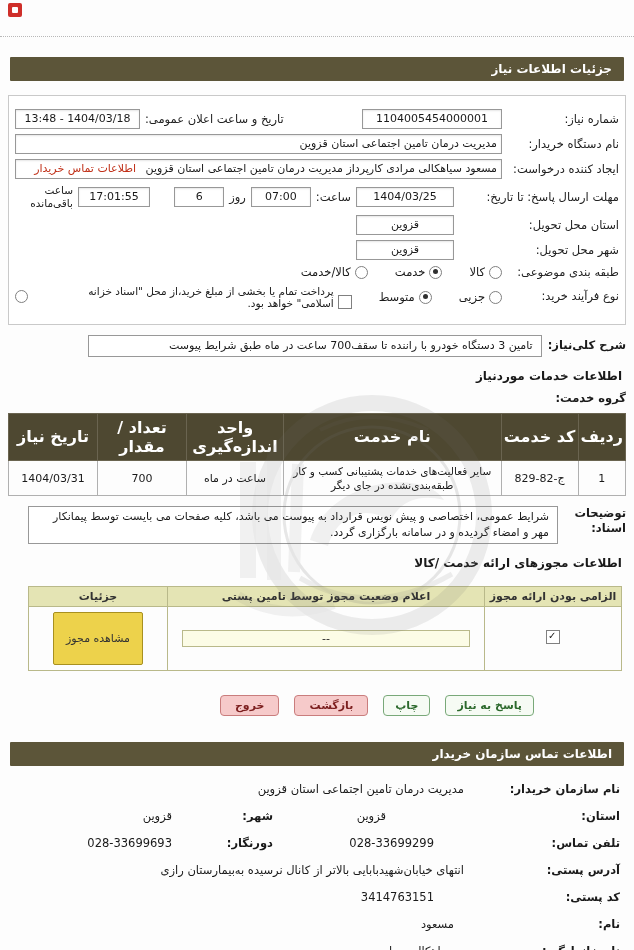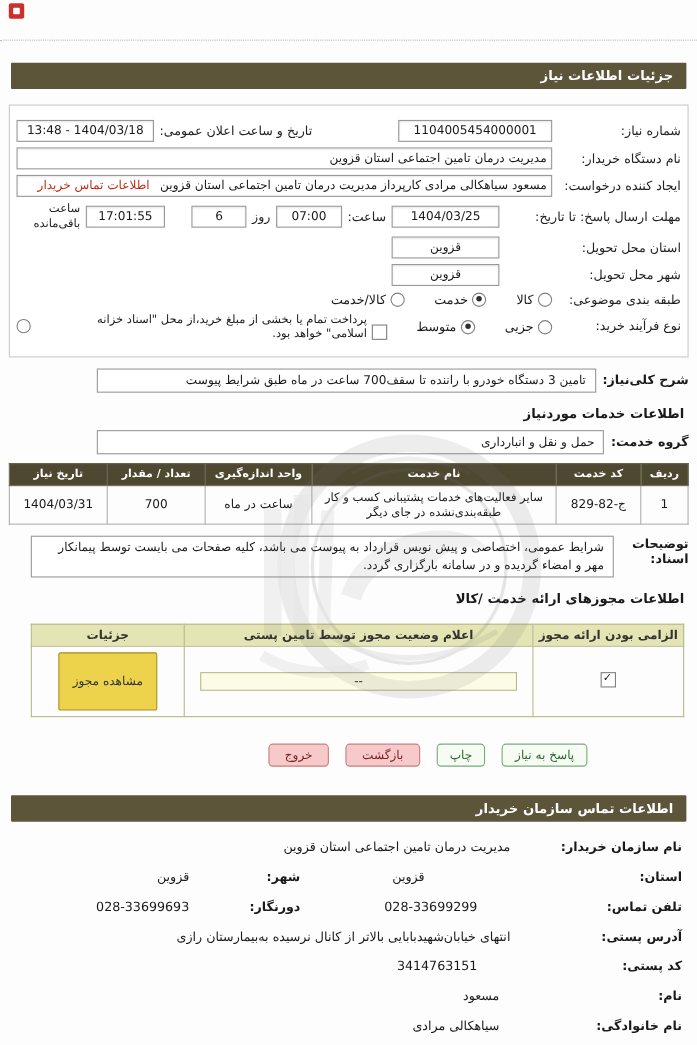--- a/index.html
+++ b/index.html
@@ -43,32 +43,32 @@
   .blabel{font-weight:bold;flex:none;line-height:1.25;}
   .desc-row{display:flex;align-items:center;gap:6px;margin:10px 8px 0 88px;}
   .box{flex:1;border:1px solid #989898;background:#fff;padding:2px 8px;font-size:11px;line-height:1.45;text-align:right;}
   .group-row{display:flex;align-items:center;gap:6px;margin:8px 8px 0 88px;}
   .notes-row{display:flex;align-items:flex-start;gap:6px;margin:10px 8px 0 28px;}
   .notes-row .blabel{width:62px;}
   .sect-title{font-weight:bold;font-size:12px;margin:12px 12px 0;}
   
   table{border-collapse:collapse;}
   .svc{margin:8px 8px 0;width:618px;}
-  .svc th{background:#4e4831;color:#fff;font-size:10px;font-weight:bold;border:1px solid #6a6450;padding:4px 2px;}
+  .svc th{background:#4e4831;color:#fff;font-size:16px;font-weight:bold;border:1px solid #6a6450;padding:4px 2px;}
   .svc td{border:1px solid #b0b0b0;text-align:center;font-size:11px;padding:3px 4px;background:transparent;}
   .svc .name{font-size:10.5px;line-height:1.35;}
   
   .lic{margin:16px 12px 0 28px;width:594px;}
   .lic th{background:#e4e4b4;color:#333;font-size:11px;font-weight:bold;border:1px solid #b9b98a;padding:3px 4px;}
   .lic td{border:1px solid #b9b98a;text-align:center;padding:5px 6px;height:22px;}
   .lic-input{display:block;margin:0 auto;width:94%;border:1px solid #b9b98a;background:#fcfce6;height:15px;line-height:15px;font-size:11px;text-align:center;}
   .ybtn{background:#edd24b;border:1px solid #a89020;color:#333;font-size:11px;padding:19px 12px;border-radius:2px;cursor:pointer;font-family:inherit;}
   
   .actions{display:flex;gap:15px;margin:24px 100px 0 0;align-items:center;}
-  .btn{font-family:inherit;font-size:11px;border-radius:4px;padding:3px 11px;cursor:pointer;}
+  .btn{font-family:inherit;font-size:11px;border-radius:4px;padding:3px 11px;cursor:pointer;font-weight:bold;}
   .btn-green{background:#f6fbf4;border:1px solid #79a979;color:#2d6a2d;}
   .btn-pink{background:#f6caca;border:1px solid #c97d7d;color:#7c1f1f;padding:3px 14px;}
   
   .contact{padding:16px 14px 0;}
   .crow{display:grid;grid-template-columns:150px 1fr;column-gap:6px;margin-bottom:13px;align-items:baseline;}
   .crow4{grid-template-columns:150px 185px 95px 1fr;}
   .bl{font-weight:bold;}
   .indent{padding-right:78px;}
   .indent30{padding-right:30px;}
   .subtitle{font-weight:bold;margin:20px 0 14px;}
@@ -169,21 +169,20 @@
 
   <div class="desc-row">
     <span class="blabel">شرح کلی‌نیاز:</span>
     <div class="box">تامین 3 دستگاه خودرو با راننده تا سقف700 ساعت در ماه طبق شرایط پیوست</div>
   </div>
 
   <div class="sect-title">اطلاعات خدمات موردنیاز</div>
 
   <div class="group-row">
     <span class="blabel">گروه خدمت:</span>
-    <div class="box">حمل و نقل و انبارداری</div>
   </div>
 
   <table class="svc">
     <thead>
       <tr>
         <th style="width:38px">ردیف</th>
         <th style="width:72px">کد خدمت</th>
         <th>نام خدمت</th>
         <th style="width:92px">واحد اندازه‌گیری</th>
         <th style="width:84px">تعداد / مقدار</th>

